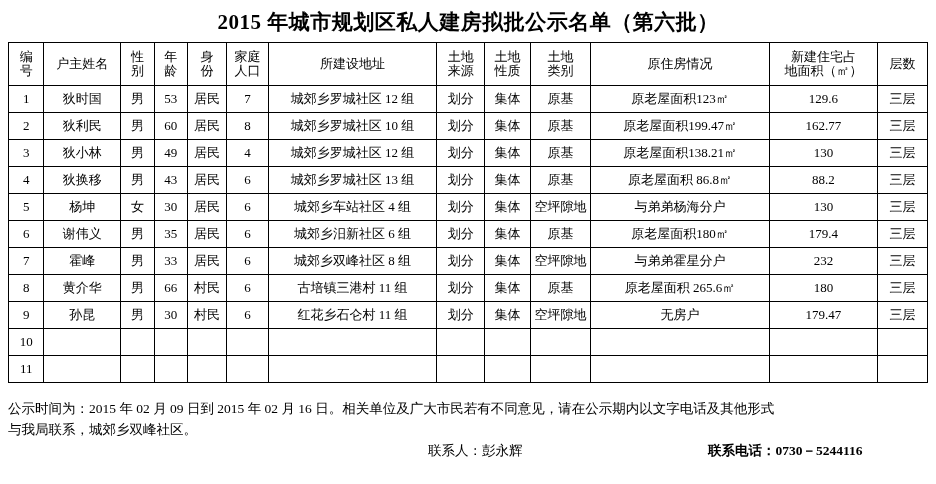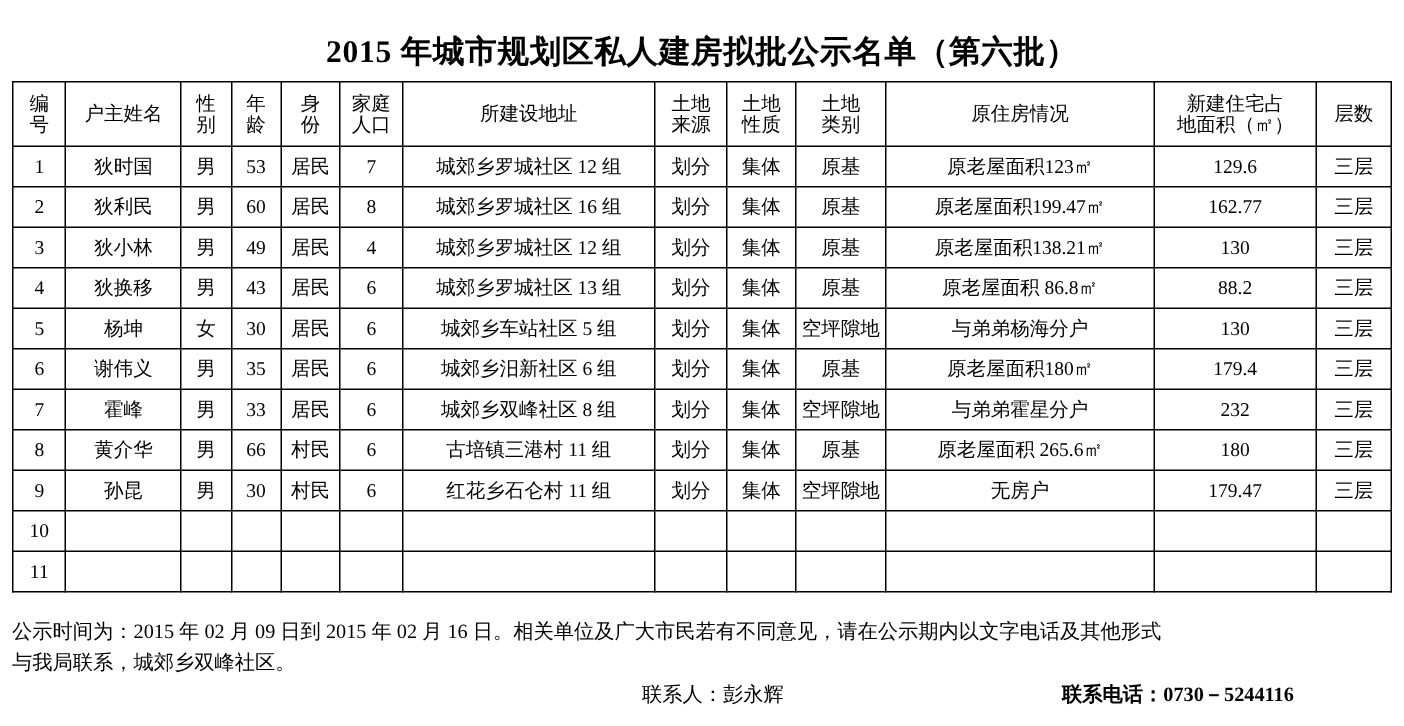--- a/index.html
+++ b/index.html
@@ -19,21 +19,21 @@
     width: 936px;
     height: 484px;
     box-sizing: border-box;
     padding: 0 8px;
   }
   .doc-title {
     text-align: center;
     font-size: 21px;
     font-weight: bold;
     letter-spacing: 0.5px;
-    padding: 20px 0 6px 0;
+    padding: 8px 0 6px 0;
     white-space: nowrap;
   }
   table.main {
     width: 920px;
     border-collapse: collapse;
     table-layout: fixed;
     font-size: 13px;
   }
   table.main th, table.main td {
     border: 1px solid #000000;
@@ -183,21 +183,21 @@
         <td>129.6</td>
         <td>三层</td>
       </tr>
       <tr>
         <td>2</td>
         <td>狄利民</td>
         <td>男</td>
         <td>60</td>
         <td>居民</td>
         <td>8</td>
-        <td>城郊乡罗城社区 16 组</td>
+        <td>城郊乡罗城社区 10 组</td>
         <td>划分</td>
         <td>集体</td>
         <td>原基</td>
         <td class="left">原老屋面积199.47㎡</td>
         <td>162.77</td>
         <td>三层</td>
       </tr>
       <tr>
         <td>3</td>
         <td>狄小林</td>
@@ -228,21 +228,21 @@
         <td>88.2</td>
         <td>三层</td>
       </tr>
       <tr>
         <td>5</td>
         <td>杨坤</td>
         <td>女</td>
         <td>30</td>
         <td>居民</td>
         <td>6</td>
-        <td>城郊乡车站社区 5 组</td>
+        <td>城郊乡车站社区 4 组</td>
         <td>划分</td>
         <td>集体</td>
         <td>空坪隙地</td>
         <td class="left">与弟弟杨海分户</td>
         <td>130</td>
         <td>三层</td>
       </tr>
       <tr>
         <td>6</td>
         <td>谢伟义</td>

